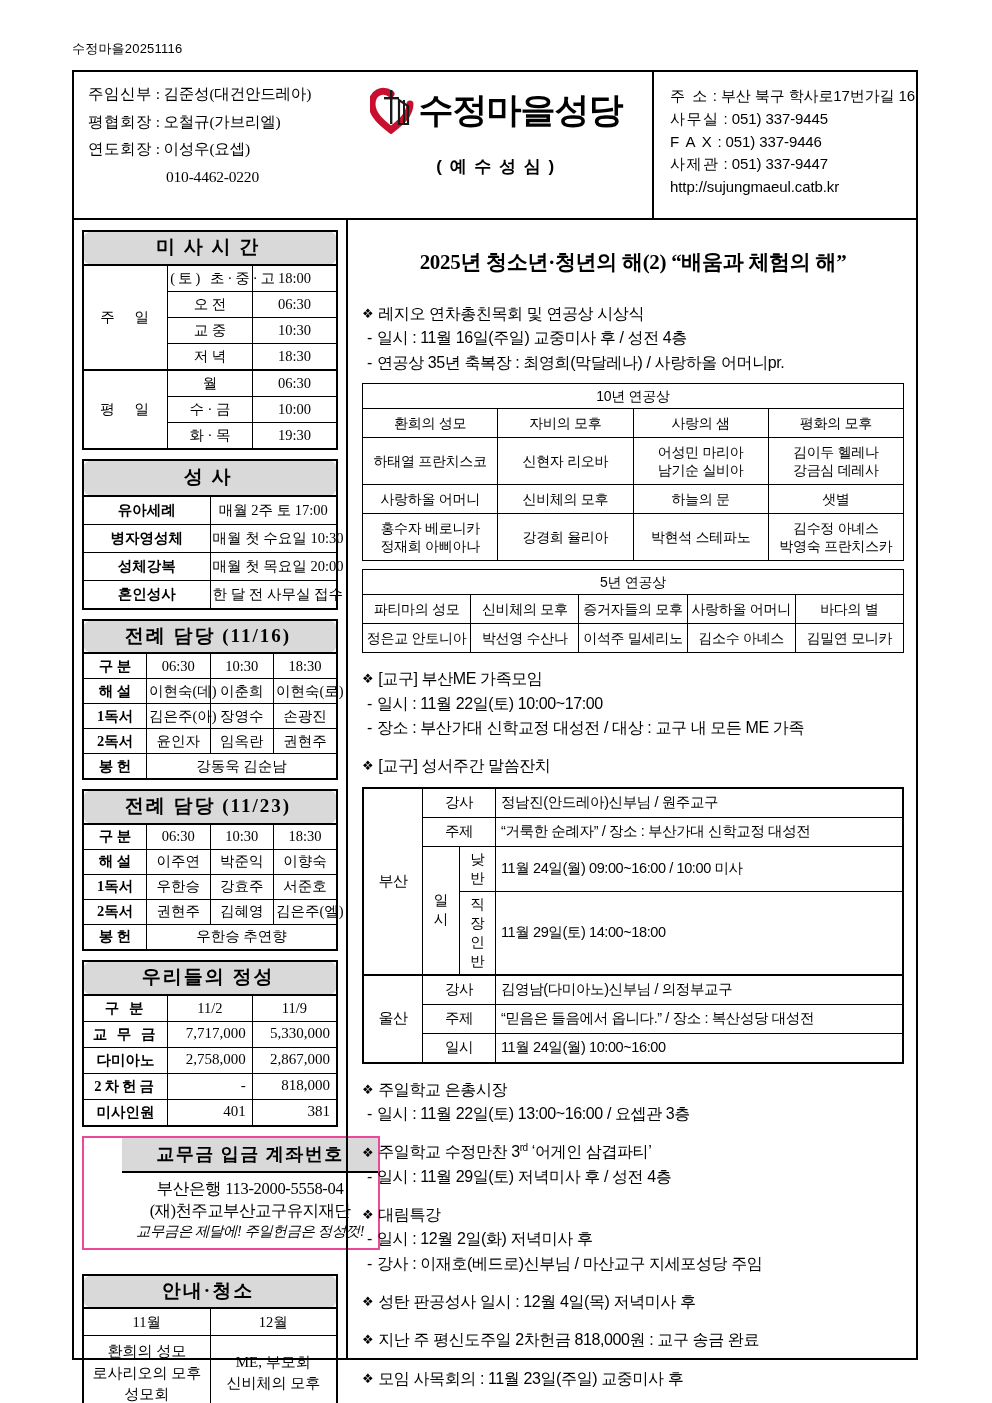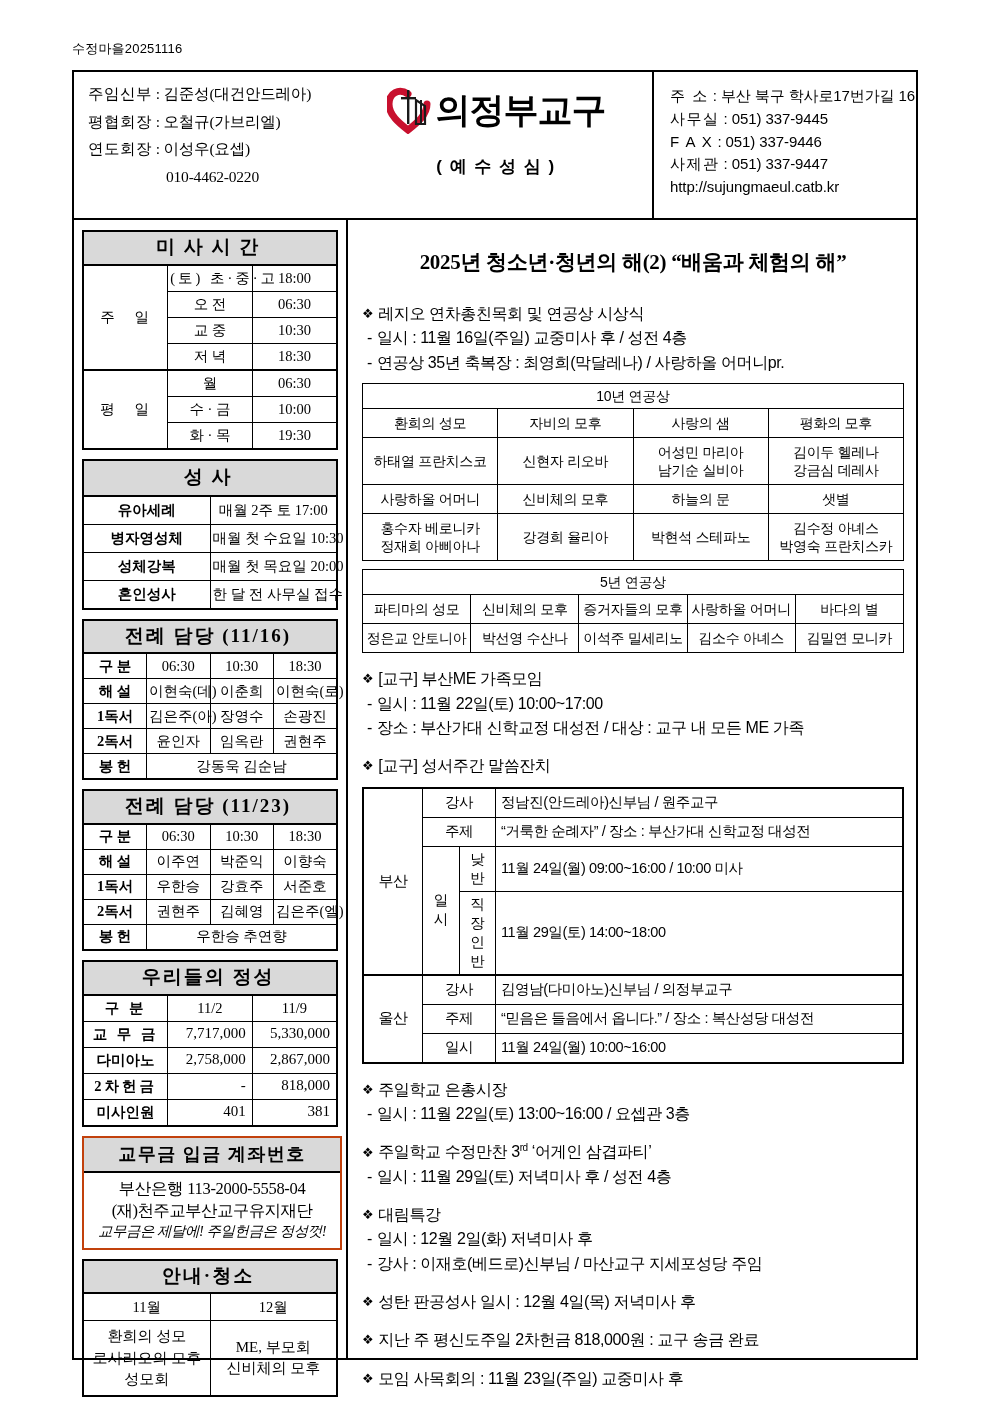--- a/index.html
+++ b/index.html
@@ -147,20 +147,21 @@
     line-height: 1.18;
     white-space: nowrap;
   }
   table.bx .hdr {
     background: #d9d9d9;
     font-weight: bold;
     font-size: 19px;
     letter-spacing: 2px;
     padding: 4px 4px 5px 0;
     border-bottom: 2px solid #000;
+    border-radius: 9px;
   }
   td.sp2 { letter-spacing: 3px; padding-left: 3px; }
   td.b { font-weight: bold; }
 
   
   .mass td { height: 23px; }
   .mass .rowspan { font-weight: normal; letter-spacing: 8px; padding-left: 8px; }
   .mass .thick-top td { border-top: 2px solid #000; }
 
   
@@ -168,21 +169,21 @@
   .sac td.k { font-weight: normal; letter-spacing: 0px; }
 
   
   .duty td { height: 22px; font-size: 14.5px; }
 
   
   .off td { height: 23px; font-size: 15px; }
   .off td.num { text-align: right; padding-right: 6px; font-size: 15px; }
 
   
-  .acct { width: 100%; border-collapse: collapse; border: 2px solid #c2410c; margin-bottom: 9px; }
+  .acct { width: 100%; border-collapse: collapse; border: 2px solid #ec4899; margin-bottom: 24px; padding-left: 38px; }
   .acct .hdr {
     background: #d9d9d9; font-weight: bold; font-size: 18px;
     letter-spacing: 1.5px; text-align: center; padding: 4px 0 5px 0;
     border-bottom: 2px solid #000;
   }
   .acct .body { text-align: center; padding: 5px 0 6px 0; }
   .acct .body div { line-height: 1.35; }
   .acct .a1 { font-size: 16.5px; letter-spacing: -0.3px; }
   .acct .a2 { font-size: 16.5px; letter-spacing: -0.6px; }
   .acct .a3 { font-size: 14.5px; font-style: italic; letter-spacing: -0.5px; }
@@ -298,21 +299,21 @@
       <div class="logo-title-row">
         <span class="logo-mark">
           <svg width="46" height="50" viewBox="0 0 46 50" xmlns="http://www.w3.org/2000/svg">
             <path d="M21 10 C12 4, 2 9, 2 20 C2 31, 12 39, 21 46 C30 39, 40 31, 40 20" fill="none" stroke="#c8102e" stroke-width="7" stroke-linecap="round"></path>
             <rect x="20" y="6" width="2.4" height="34" fill="#1a1a1a"></rect>
             <rect x="14" y="13" width="15" height="2.4" fill="#1a1a1a"></rect>
             <path d="M29 40 L29 16 L38 22 L38 40 Z" fill="none" stroke="#1a1a1a" stroke-width="2.2"></path>
             <rect x="33" y="16" width="2" height="24" fill="#1a1a1a"></rect>
           </svg>
         </span>
-        <span class="church-title">의정부교구</span>
+        <span class="church-title">수정마을성당</span>
       </div>
       <div class="church-sub">( 예 수 성 심 )</div>
     </div>
 
     <div class="mh-right">
       <div class="r">
         <span class="k">주   소</span>
         <span> : </span>
         <span>부산 북구 학사로17번가길 16</span>
       </div>

